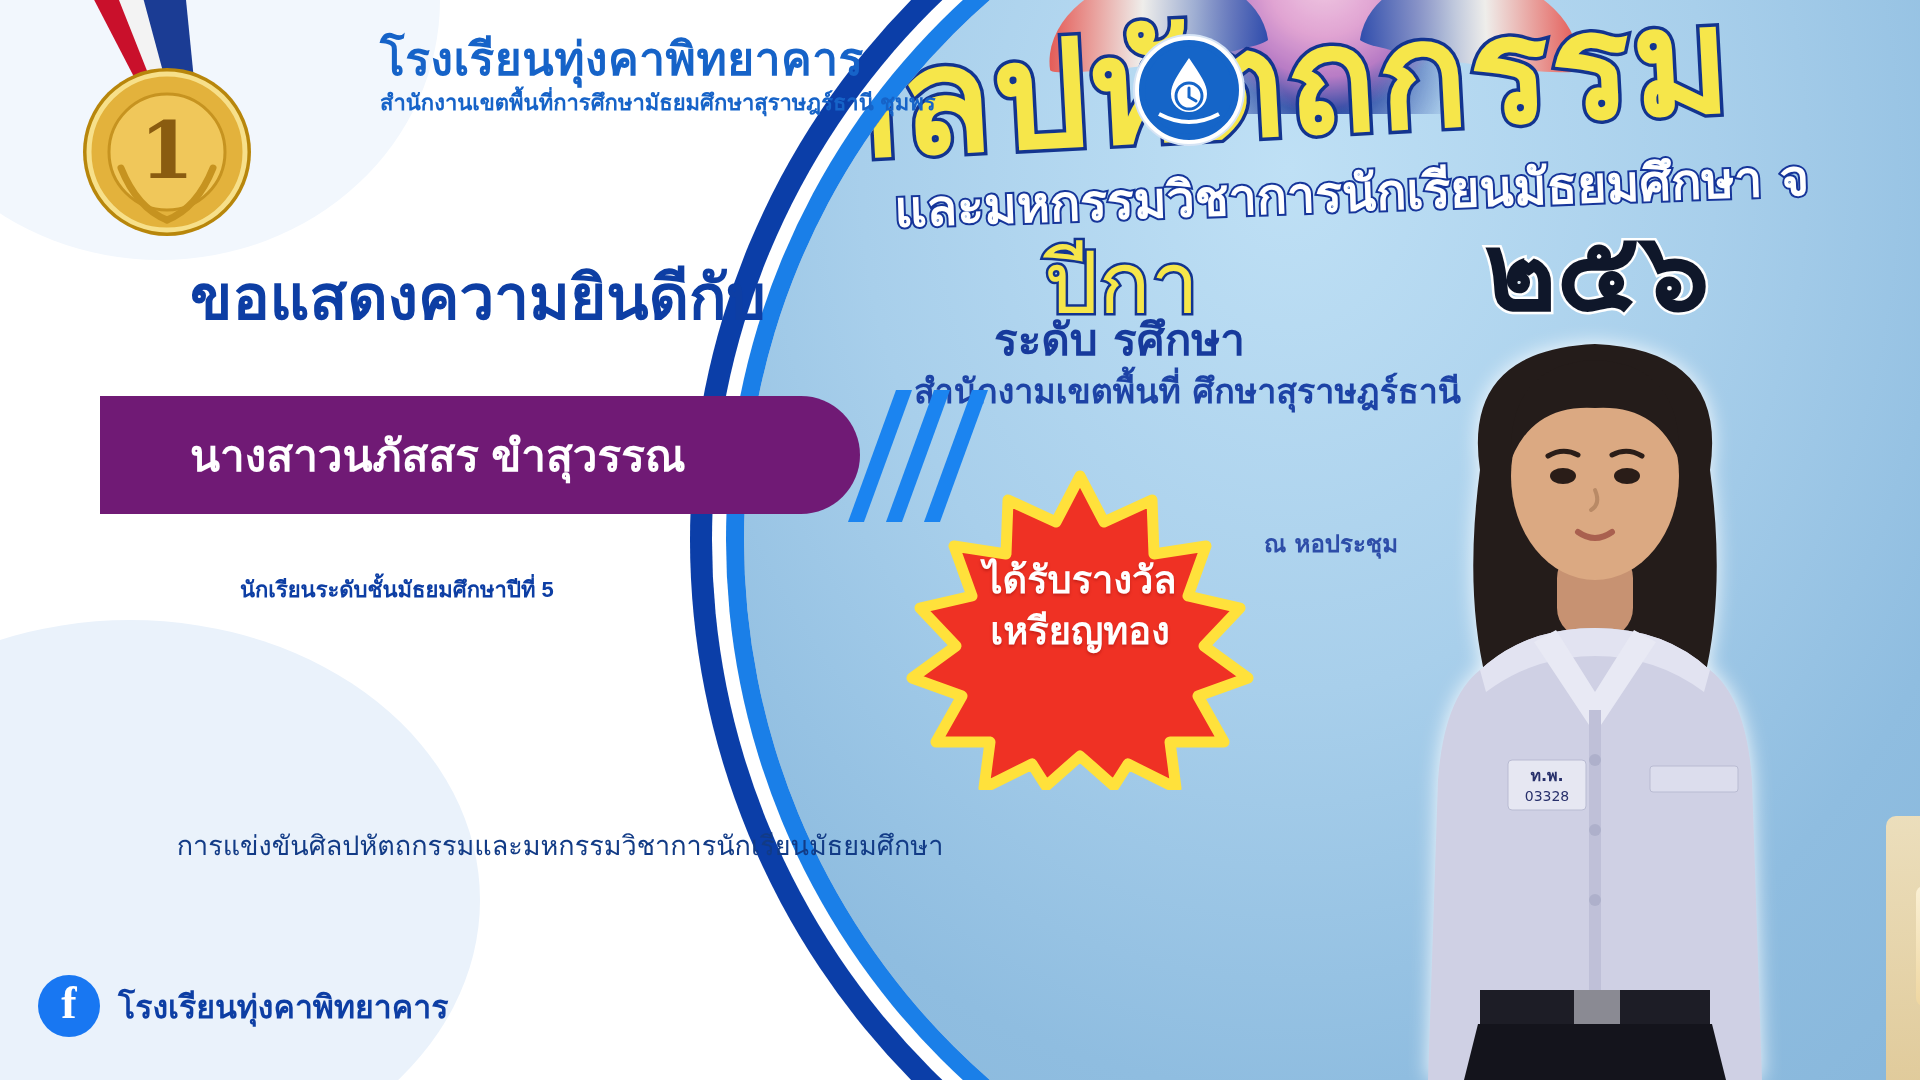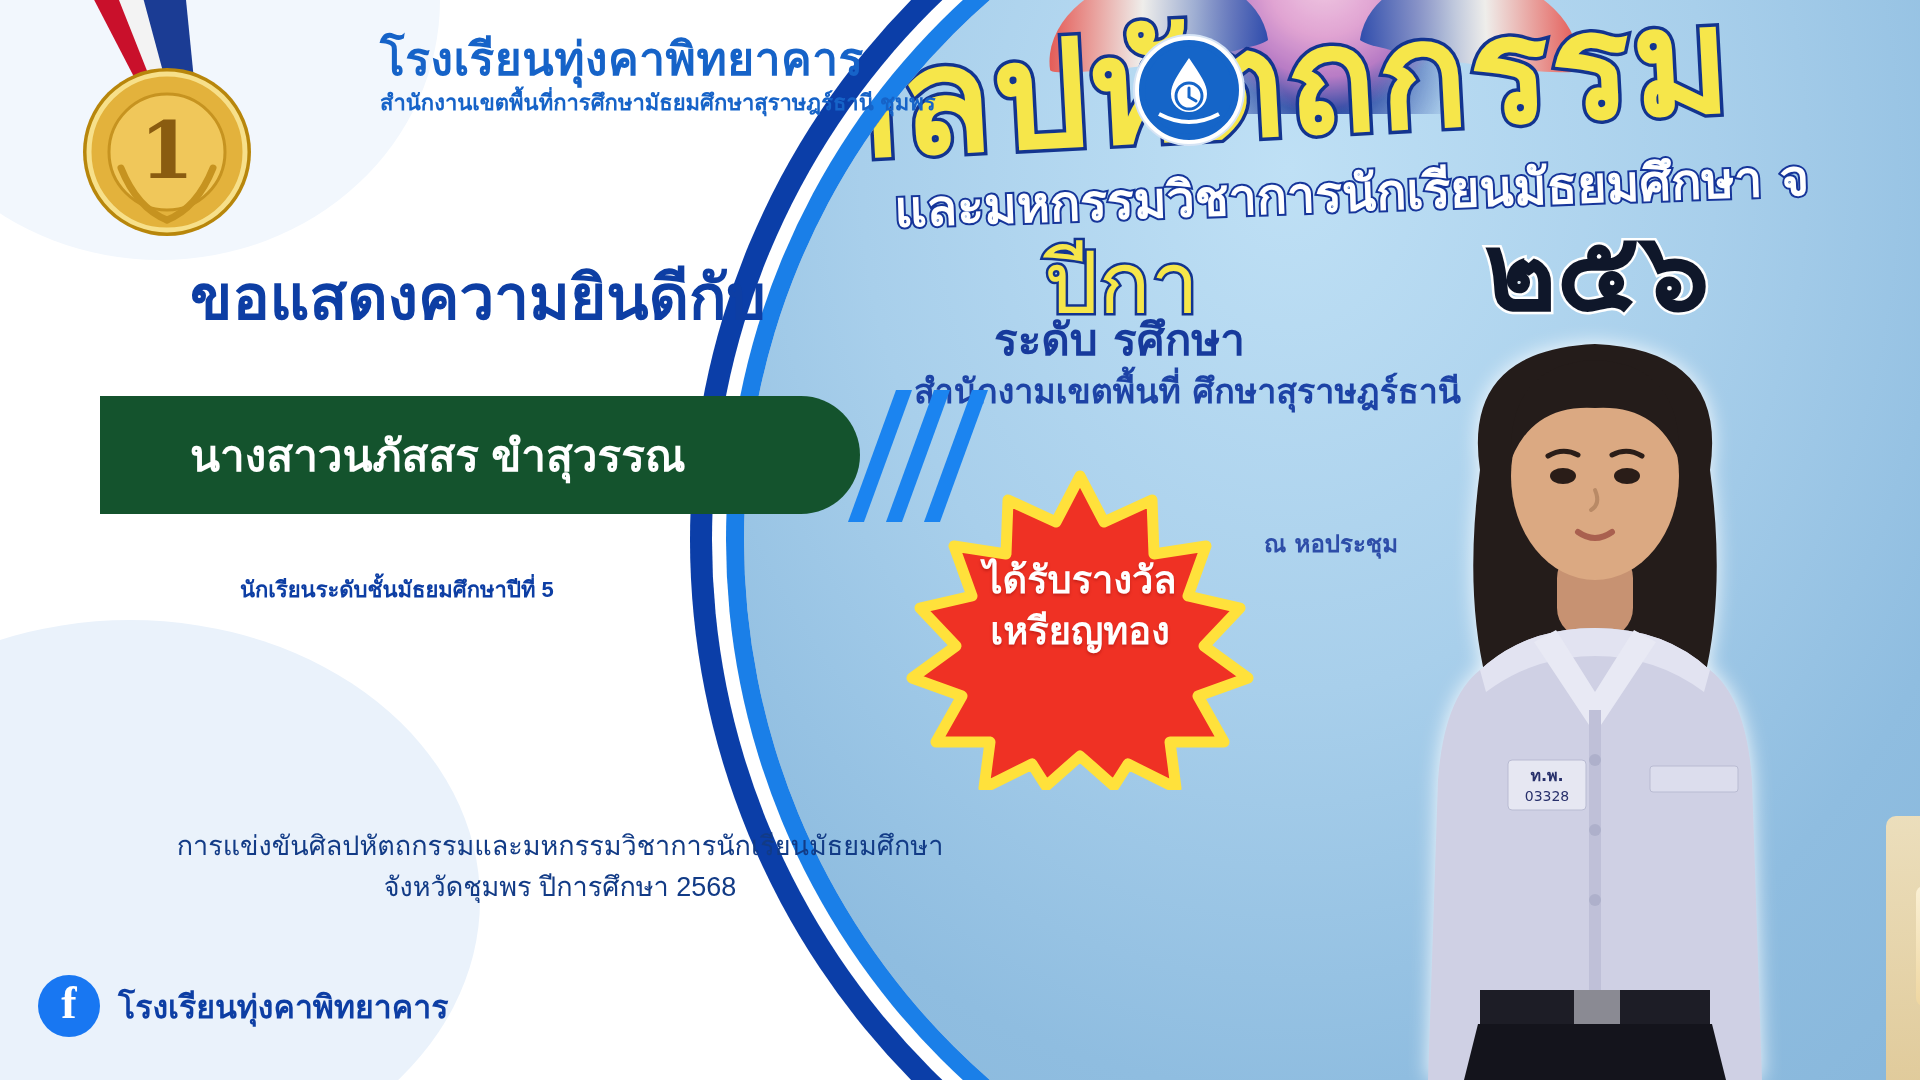--- a/index.html
+++ b/index.html
@@ -261,21 +261,21 @@
     font-weight: 700;
     color: #0d3ea4;
     white-space: nowrap;
   }
 
   
   .name-banner {
     position: absolute;
     left: 100px; top: 396px;
     width: 760px; height: 118px;
-    background: #14532d;
+    background: #701a75;
     border-radius: 0 60px 60px 0;
     display: flex; align-items: center;
   }
   .name-text {
     color: #ffffff;
     font-size: 44px;
     font-weight: 700;
     padding-left: 90px;
     white-space: nowrap;
   }
@@ -486,21 +486,20 @@
   <svg class="burst" viewBox="0 0 360 320">
     <polygon points="180,6 204,52 252,30 254,84 306,76 288,126 340,138 304,176 348,208 298,226 324,272 270,272 276,318 228,294 214,316 180,286 146,316 132,294 84,318 90,272 36,272 62,226 12,208 56,176 20,138 72,126 54,76 106,84 108,30 156,52" fill="#ef3124" stroke="#ffe13b" stroke-width="11" stroke-linejoin="round"></polygon>
   </svg>
   <div class="burst-text">
     <div>ได้รับรางวัล</div>
     <div>เหรียญทอง</div>
   </div>
 
   <div class="detail-2-wrap">
     <div>การแข่งขันศิลปหัตถกรรมและมหกรรมวิชาการนักเรียนมัธยมศึกษา</div>
-    <div>จังหวัดชุมพร ปีการศึกษา 2568</div>
   </div>
 
   <div class="fb">
     <div class="fb-icon">f</div>
     <div class="fb-label">โรงเรียนทุ่งคาพิทยาคาร</div>
   </div>
 
 </div>
 
 </body></html>

